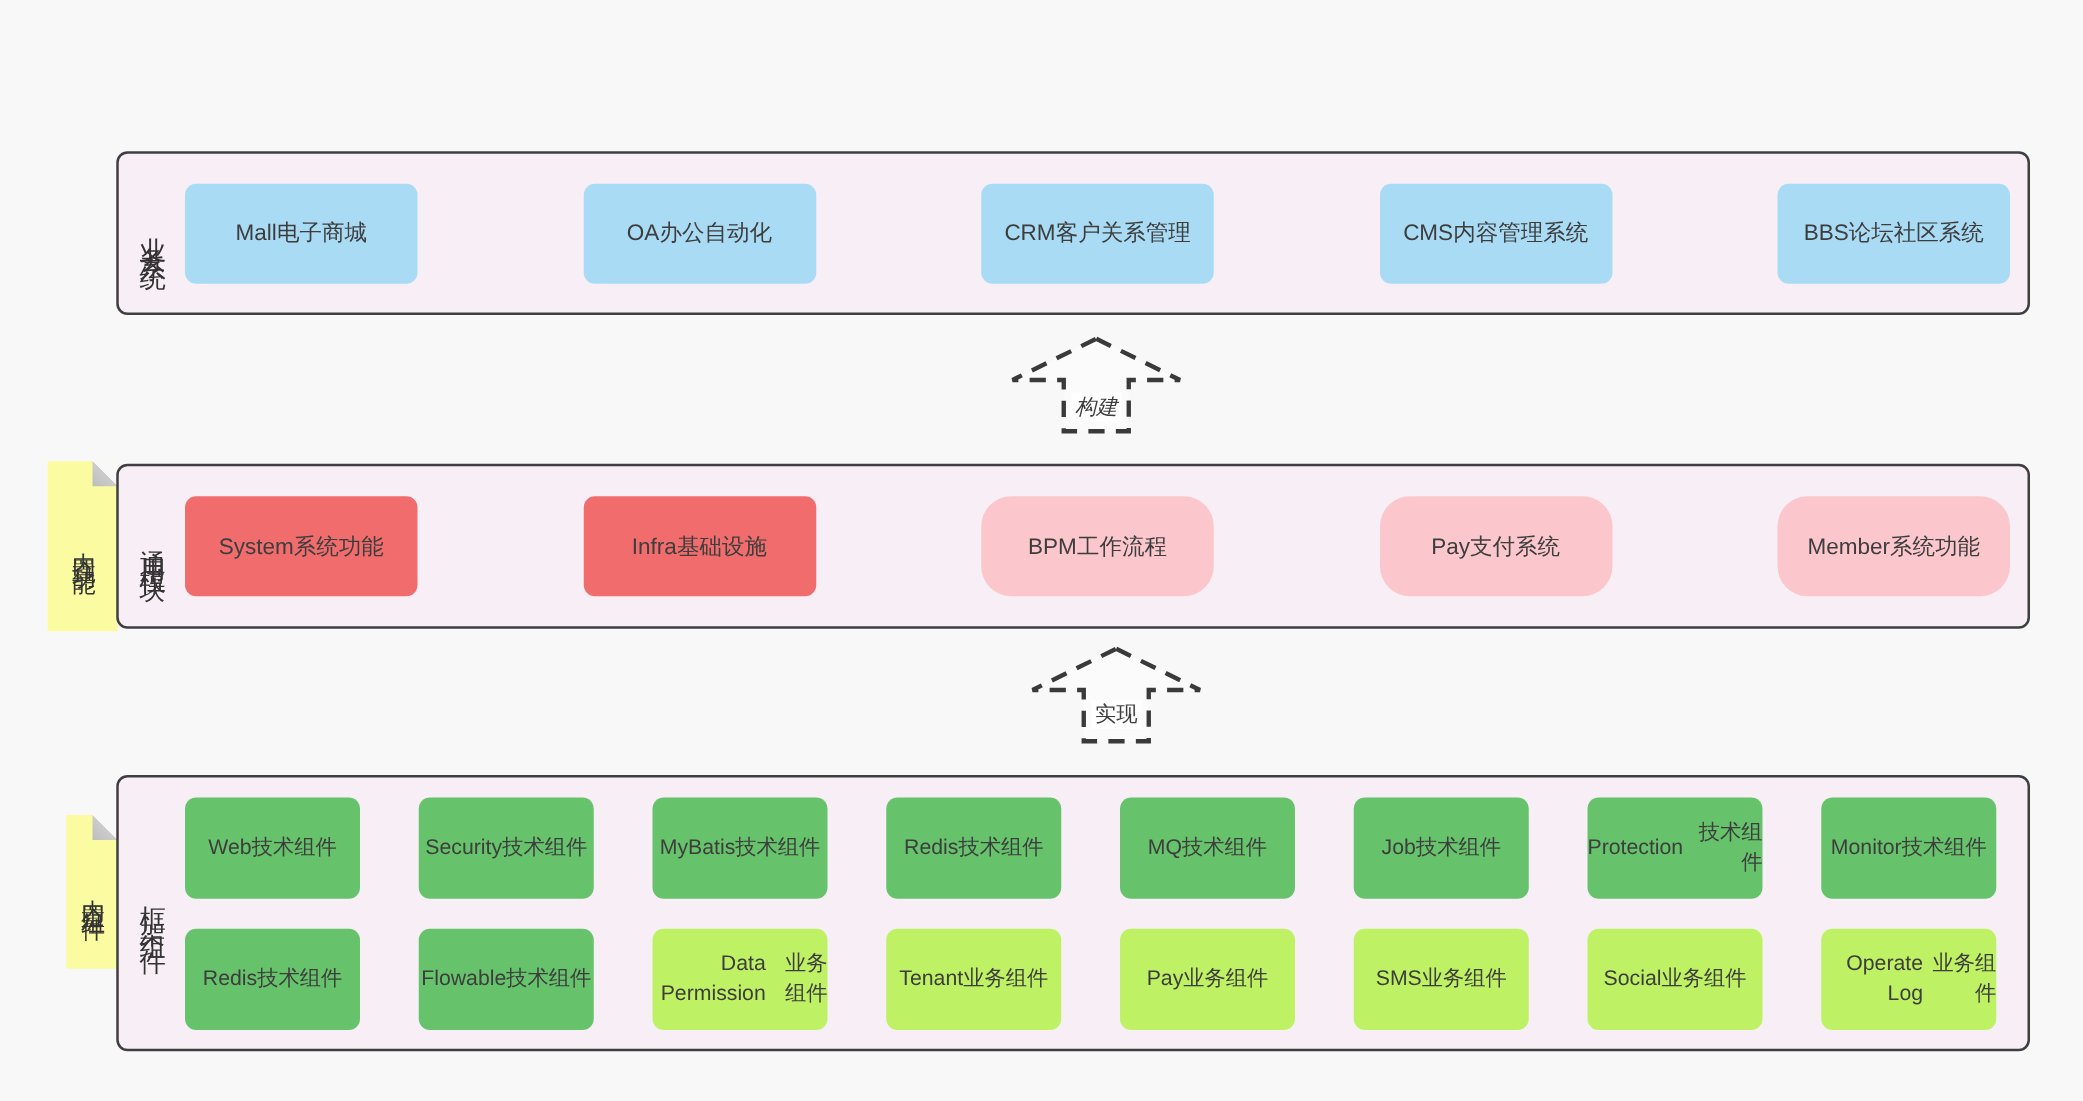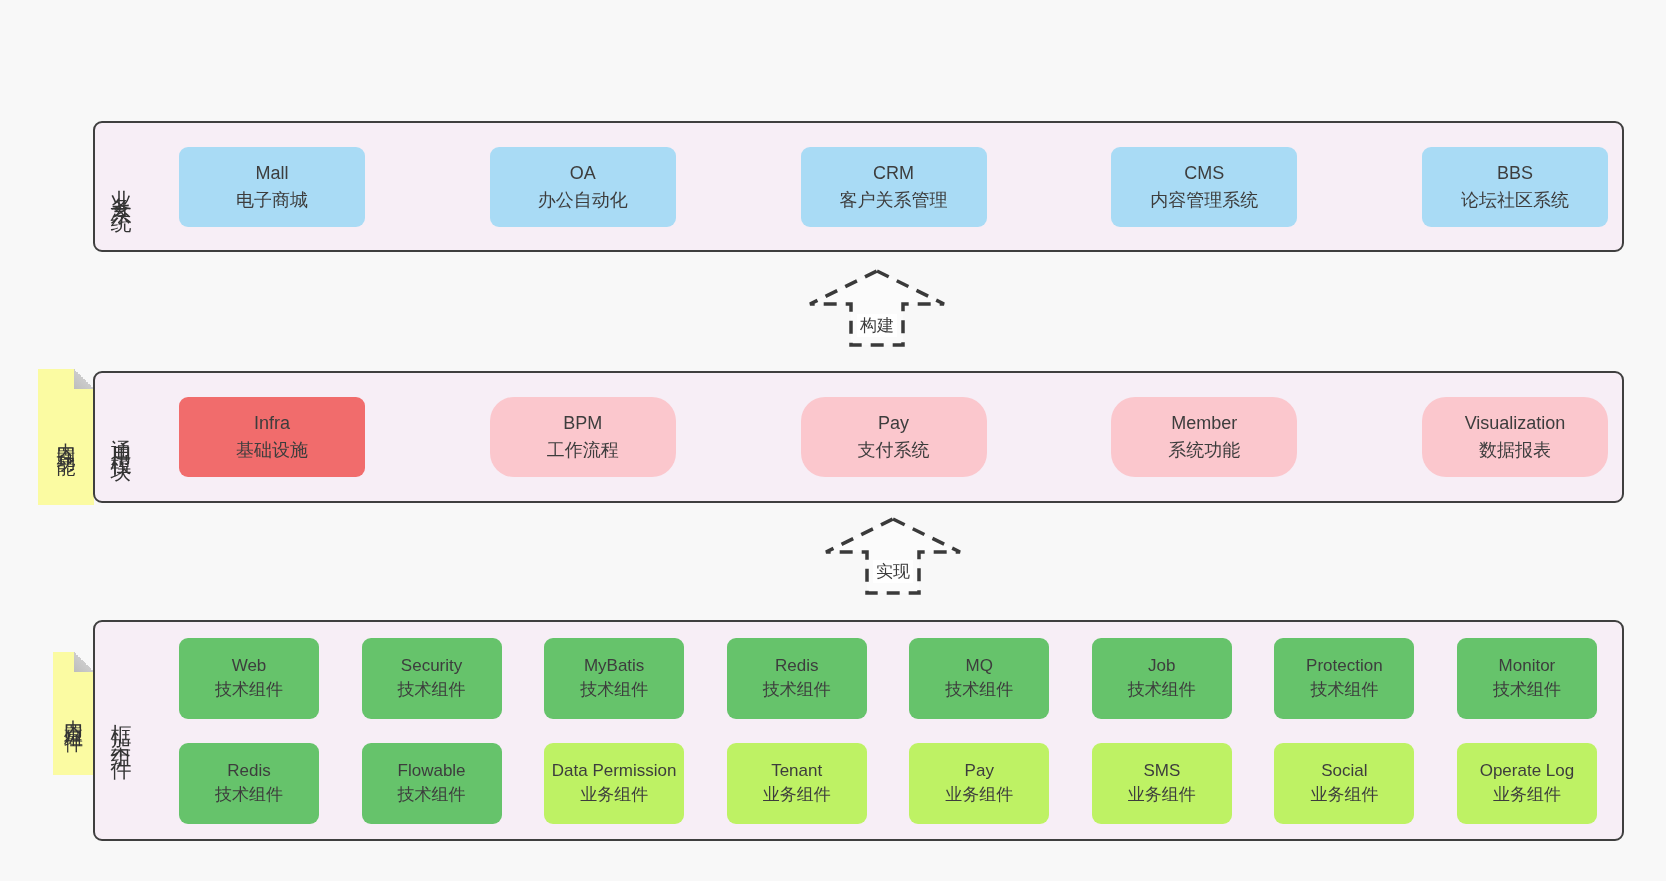--- a/index.html
+++ b/index.html
@@ -30,24 +30,24 @@
     display:flex;justify-content:space-between;align-items:center;
   }
   .panel-3 .boxes-col{
     position:absolute;left:53px;right:25px;top:0;bottom:0;
     display:flex;flex-direction:column;justify-content:center;gap:24px;
   }
   .panel-3 .boxes-row{position:static;left:auto;right:auto;display:flex;justify-content:space-between;}
   
   .box{
     width:186px;height:80px;border-radius:9px;
-    display:flex;flex-direction:column;align-items:center;justify-content:center;
-    text-align:center;font-size:18px;line-height:27px;margin-left:31px;
-  }
-  .panel-3 .box{width:140px;height:81px;font-size:17px;line-height:24px;}
+    display:flex;flex-direction:row;align-items:center;justify-content:center;
+    text-align:center;font-size:18px;line-height:27px;
+  }
+  .panel-3 .box{width:140px;height:81px;font-size:17px;line-height:24px;text-align:right;}
   .box.blue{background:#a9dbf5;}
   .box.red{background:#f16c6c;}
   .box.pink{background:#fbc7cd;border-radius:24px;}
   .box.green{background:#66c36b;}
   .box.lightgreen{background:#bef264;}
   .box .en{white-space:pre-wrap;}
   
   .note{
     position:absolute;background:#fbfba2;z-index:0;
     display:flex;align-items:center;justify-content:center;
@@ -55,21 +55,21 @@
     font-size:19px;letter-spacing:5px;color:#333;
   }
   .note::after{
     content:"";position:absolute;top:0;right:0;width:20px;height:20px;
     background:linear-gradient(225deg,#f8f8f8 0%,#f8f8f8 50%,#cccccc 50%,#bdbdbd 100%);
   }
   .note-mid{left:38px;top:369px;width:56px;height:136px;}
   .note-bot{left:53px;top:652px;width:41px;height:123px;}
   
   .arrow{position:absolute;z-index:0;}
-  .arrow-1{left:807px;top:268px;width:140px;height:80px;}
+  .arrow-1{left:807px;top:268px;width:140px;height:80px;font-style:italic;}
   .arrow-2{left:823px;top:514px;width:140px;height:84px;text-decoration:underline;}
   .arrow svg{display:block;width:100%;height:100%;}
   .arrow .arrow-label{
     position:absolute;left:50%;top:46px;transform:translateX(-50%);
     background:#ffffff;padding:0 3px;font-size:17px;color:#3d3d3d;white-space:nowrap;
   }
 </style>
 </head>
 <body>
 
@@ -117,38 +117,38 @@
       <span class="en">BBS</span>
       <span class="cn">论坛社区系统</span>
     </div>
   </div>
 </div>
 
 <div class="panel panel-2">
   <div class="layer-label">通用模块</div>
   <div class="boxes-row">
     <div class="box red">
+      <span class="en">System</span>
+      <span class="cn">系统功能</span>
+    </div>
+    <div class="box red">
       <span class="en">Infra</span>
       <span class="cn">基础设施</span>
     </div>
     <div class="box pink">
       <span class="en">BPM</span>
       <span class="cn">工作流程</span>
     </div>
     <div class="box pink">
       <span class="en">Pay</span>
       <span class="cn">支付系统</span>
     </div>
     <div class="box pink">
       <span class="en">Member</span>
       <span class="cn">系统功能</span>
-    </div>
-    <div class="box pink">
-      <span class="en">Visualization</span>
-      <span class="cn">数据报表</span>
     </div>
   </div>
 </div>
 
 <div class="panel panel-3">
   <div class="layer-label">框架组件</div>
   <div class="boxes-col">
     <div class="boxes-row">
       <div class="box green">
         <span class="en">Web</span>

